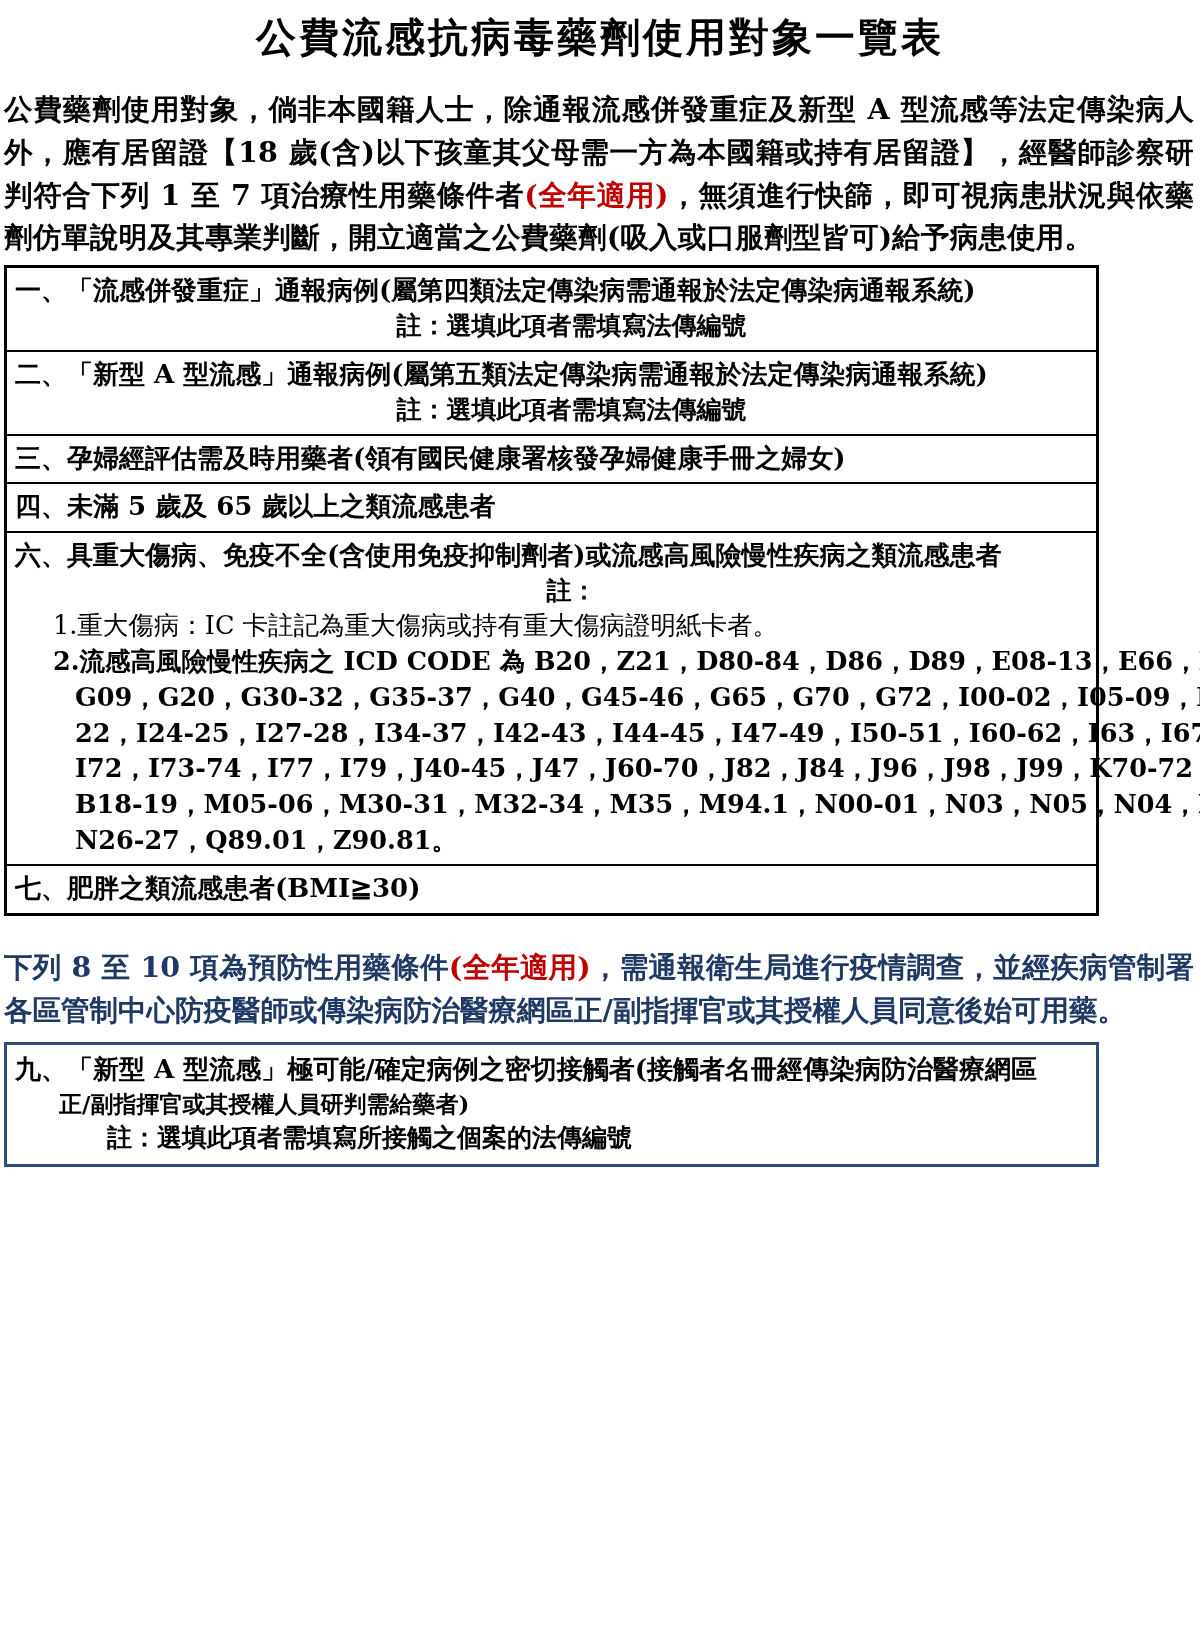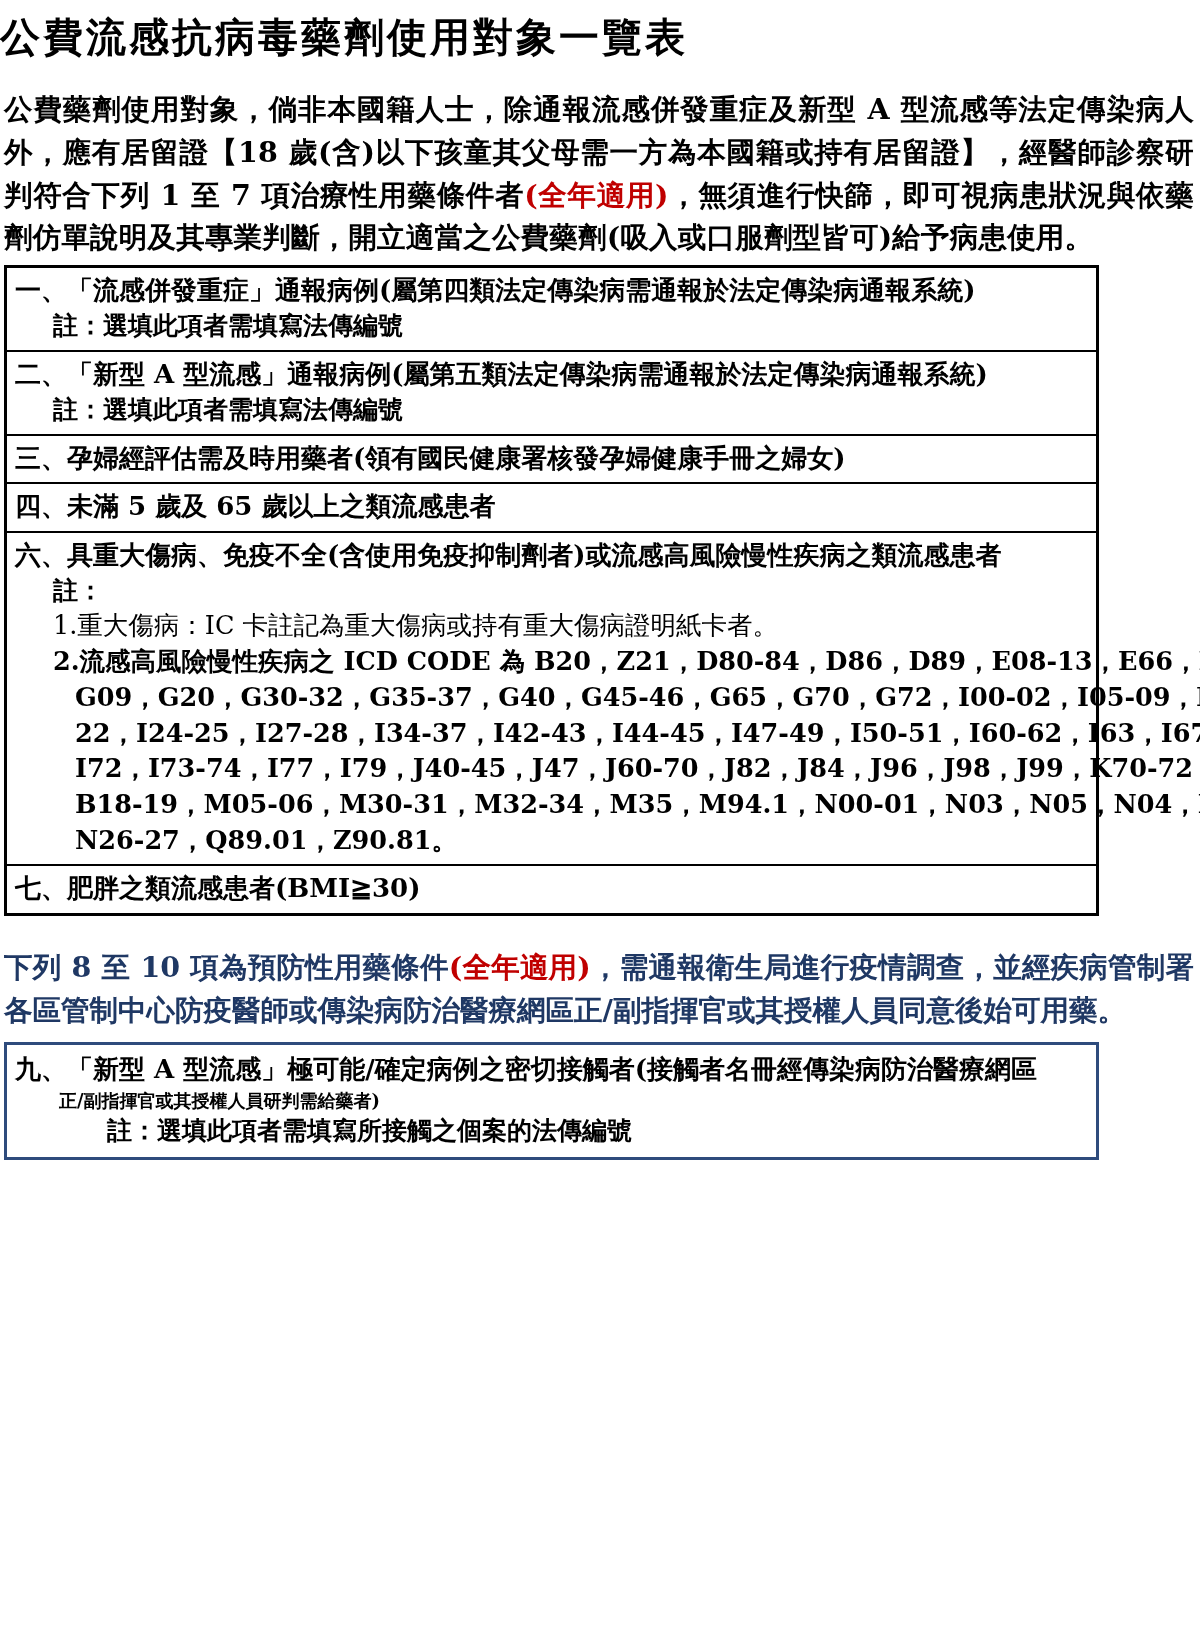--- a/index.html
+++ b/index.html
@@ -17,20 +17,21 @@
   .page {
     position: relative;
     width: 1200px;
     height: 1651px;
     padding: 0;
     box-sizing: border-box;
   }
 
   
   .doc-title {
+    text-align: center;
     font-size: 40px;
     font-weight: bold;
     letter-spacing: 3px;
     margin: 12px 0 0 0;
     padding: 0;
     line-height: 1.25;
     font-family: "DejaVu Serif", "Liberation Serif", serif;
   }
 
   
@@ -90,20 +91,21 @@
     font-size: 26px;
     font-weight: bold;
     line-height: 1.40;
     white-space: nowrap;
   }
   .note {
     font-size: 25px;
     font-weight: bold;
     line-height: 1.42;
     margin-left: 38px;
+    text-align: center;
   }
   .note-cont {
     font-size: 25px;
     font-weight: bold;
     line-height: 1.42;
     margin-left: 92px;
   }
   .numlist {
     font-size: 25.5px;
     font-weight: normal;
@@ -116,21 +118,21 @@
     line-height: 1.40;
     margin-left: 38px;
     text-indent: 0;
   }
   .icd-line {
     white-space: nowrap;
   }
   .icd-line.hang { margin-left: 22px; }
 
   .item9-cont {
-    font-size: 18px;
+    font-size: 23px;
     font-weight: bold;
     line-height: 1.42;
     margin-left: 44px;
   }
 </style>
 </head>
 <body>
 
 <div class="page">
 

